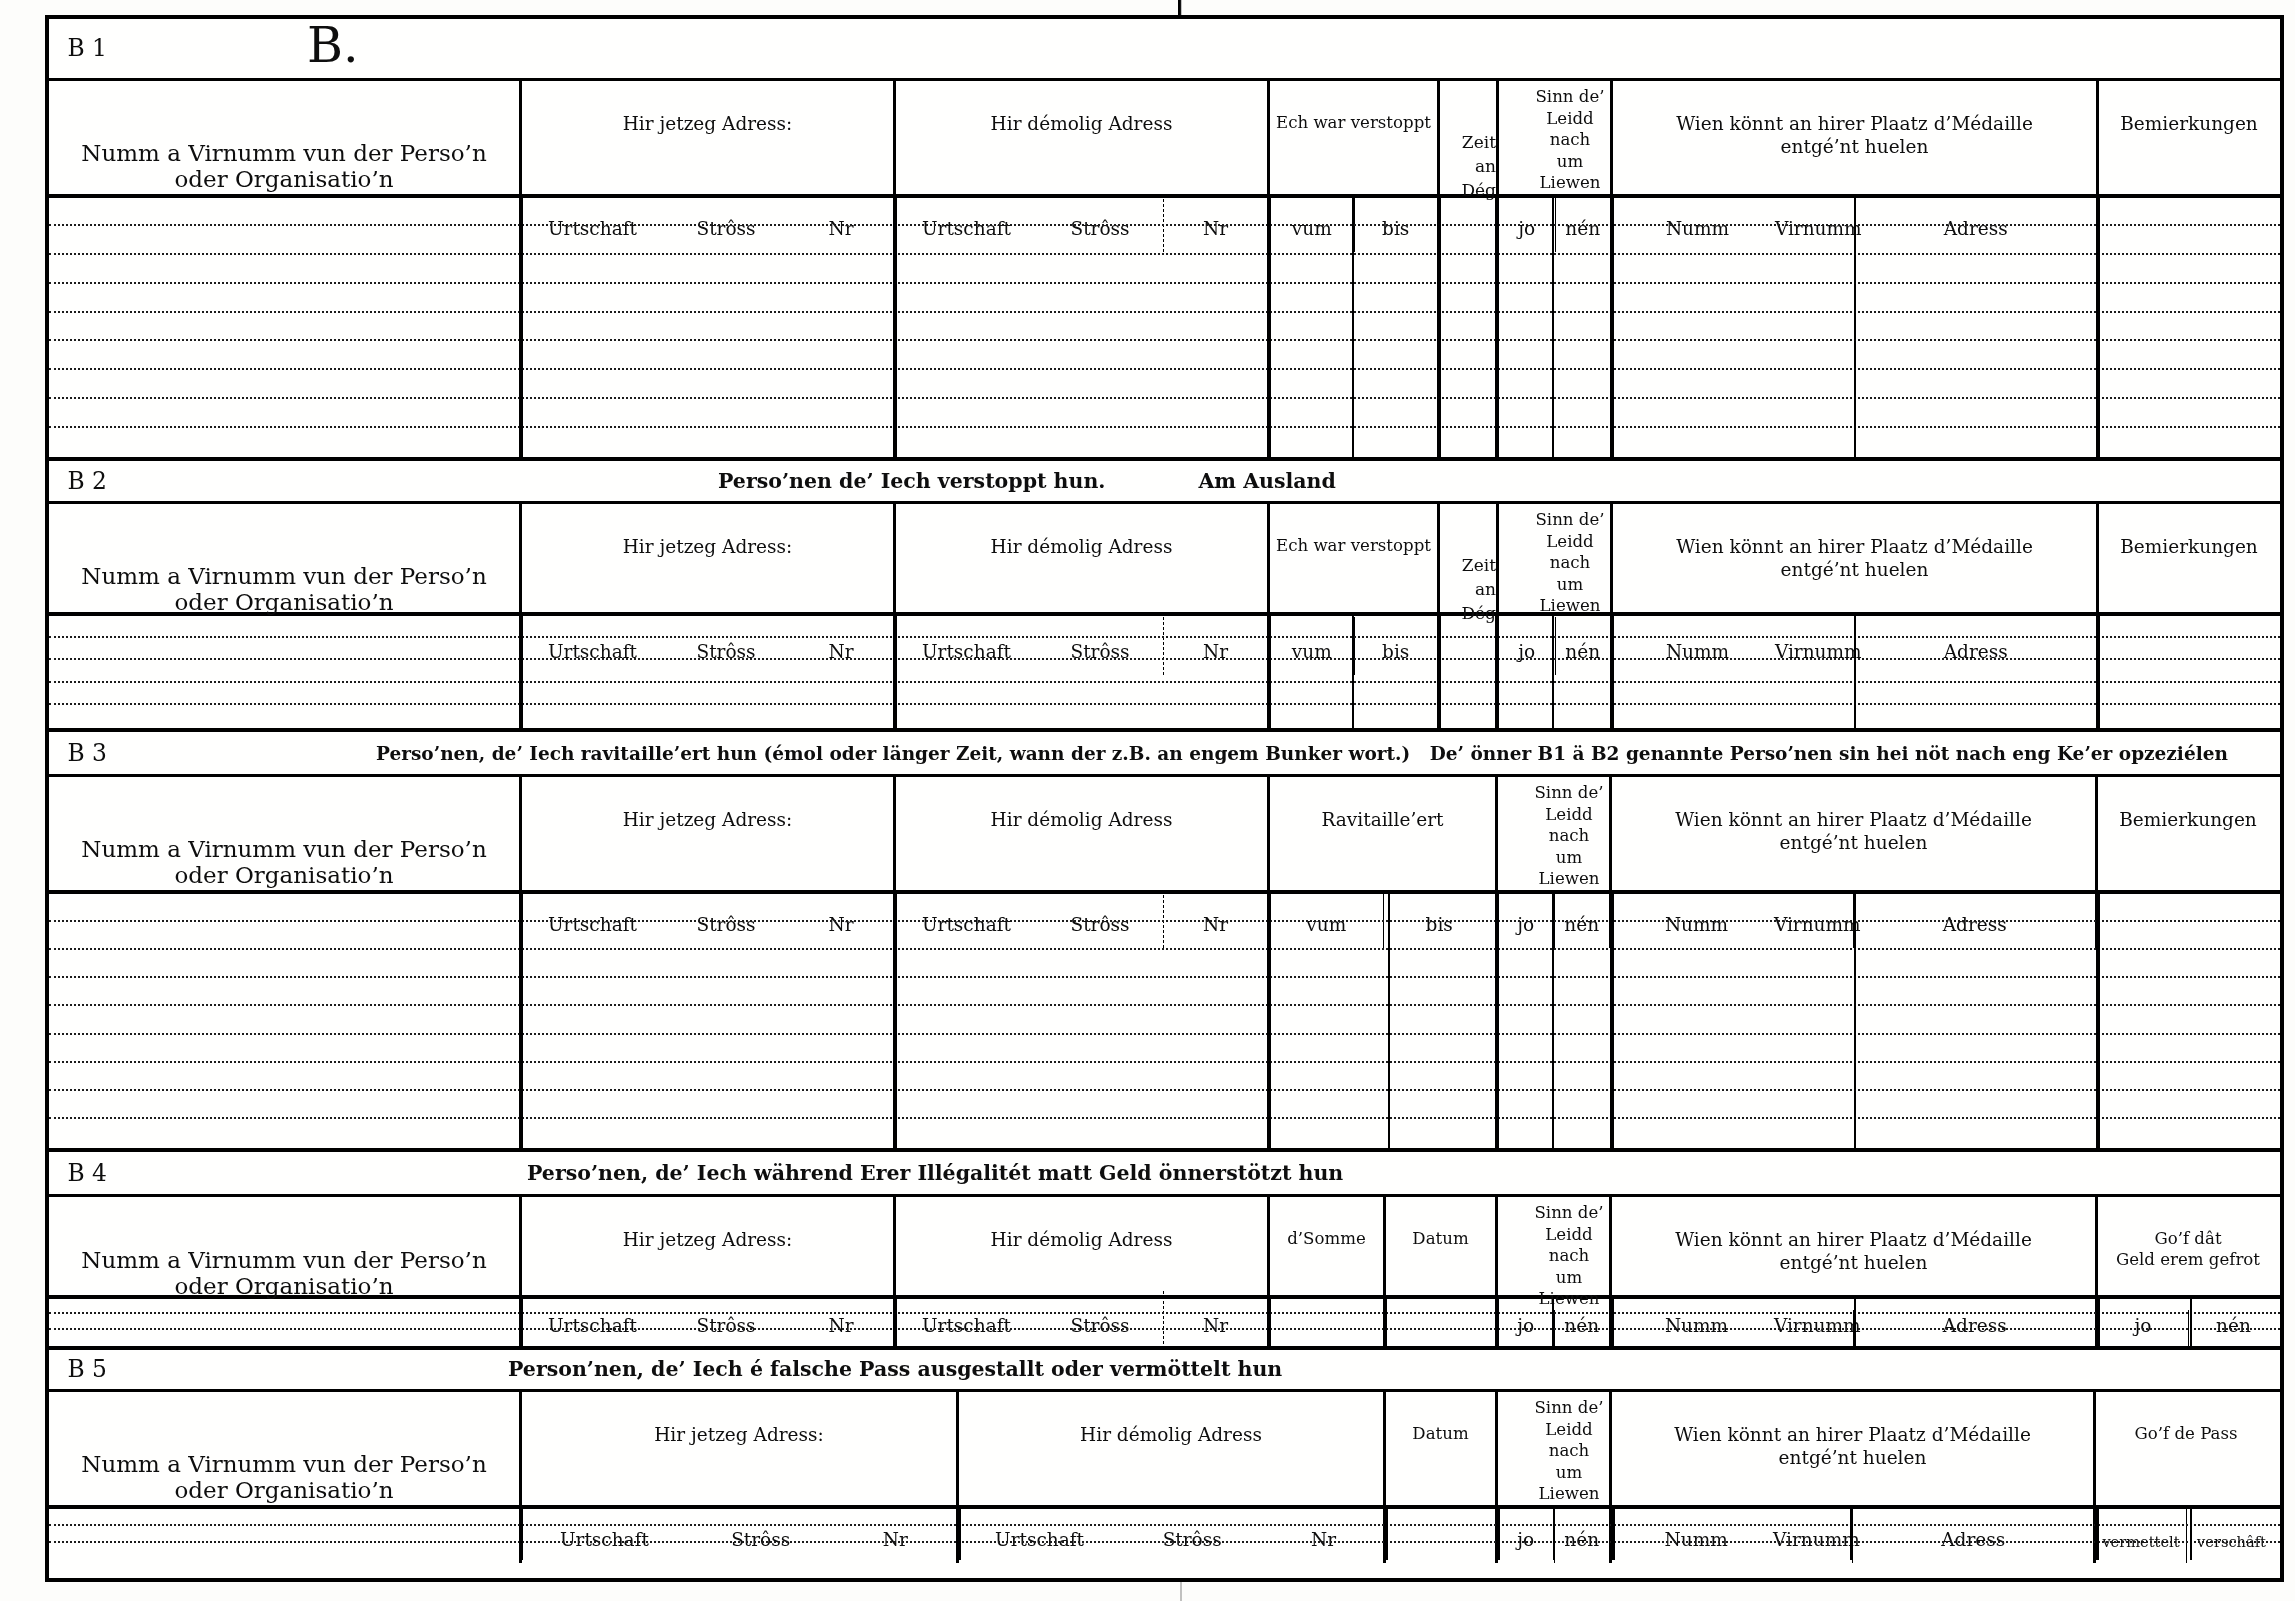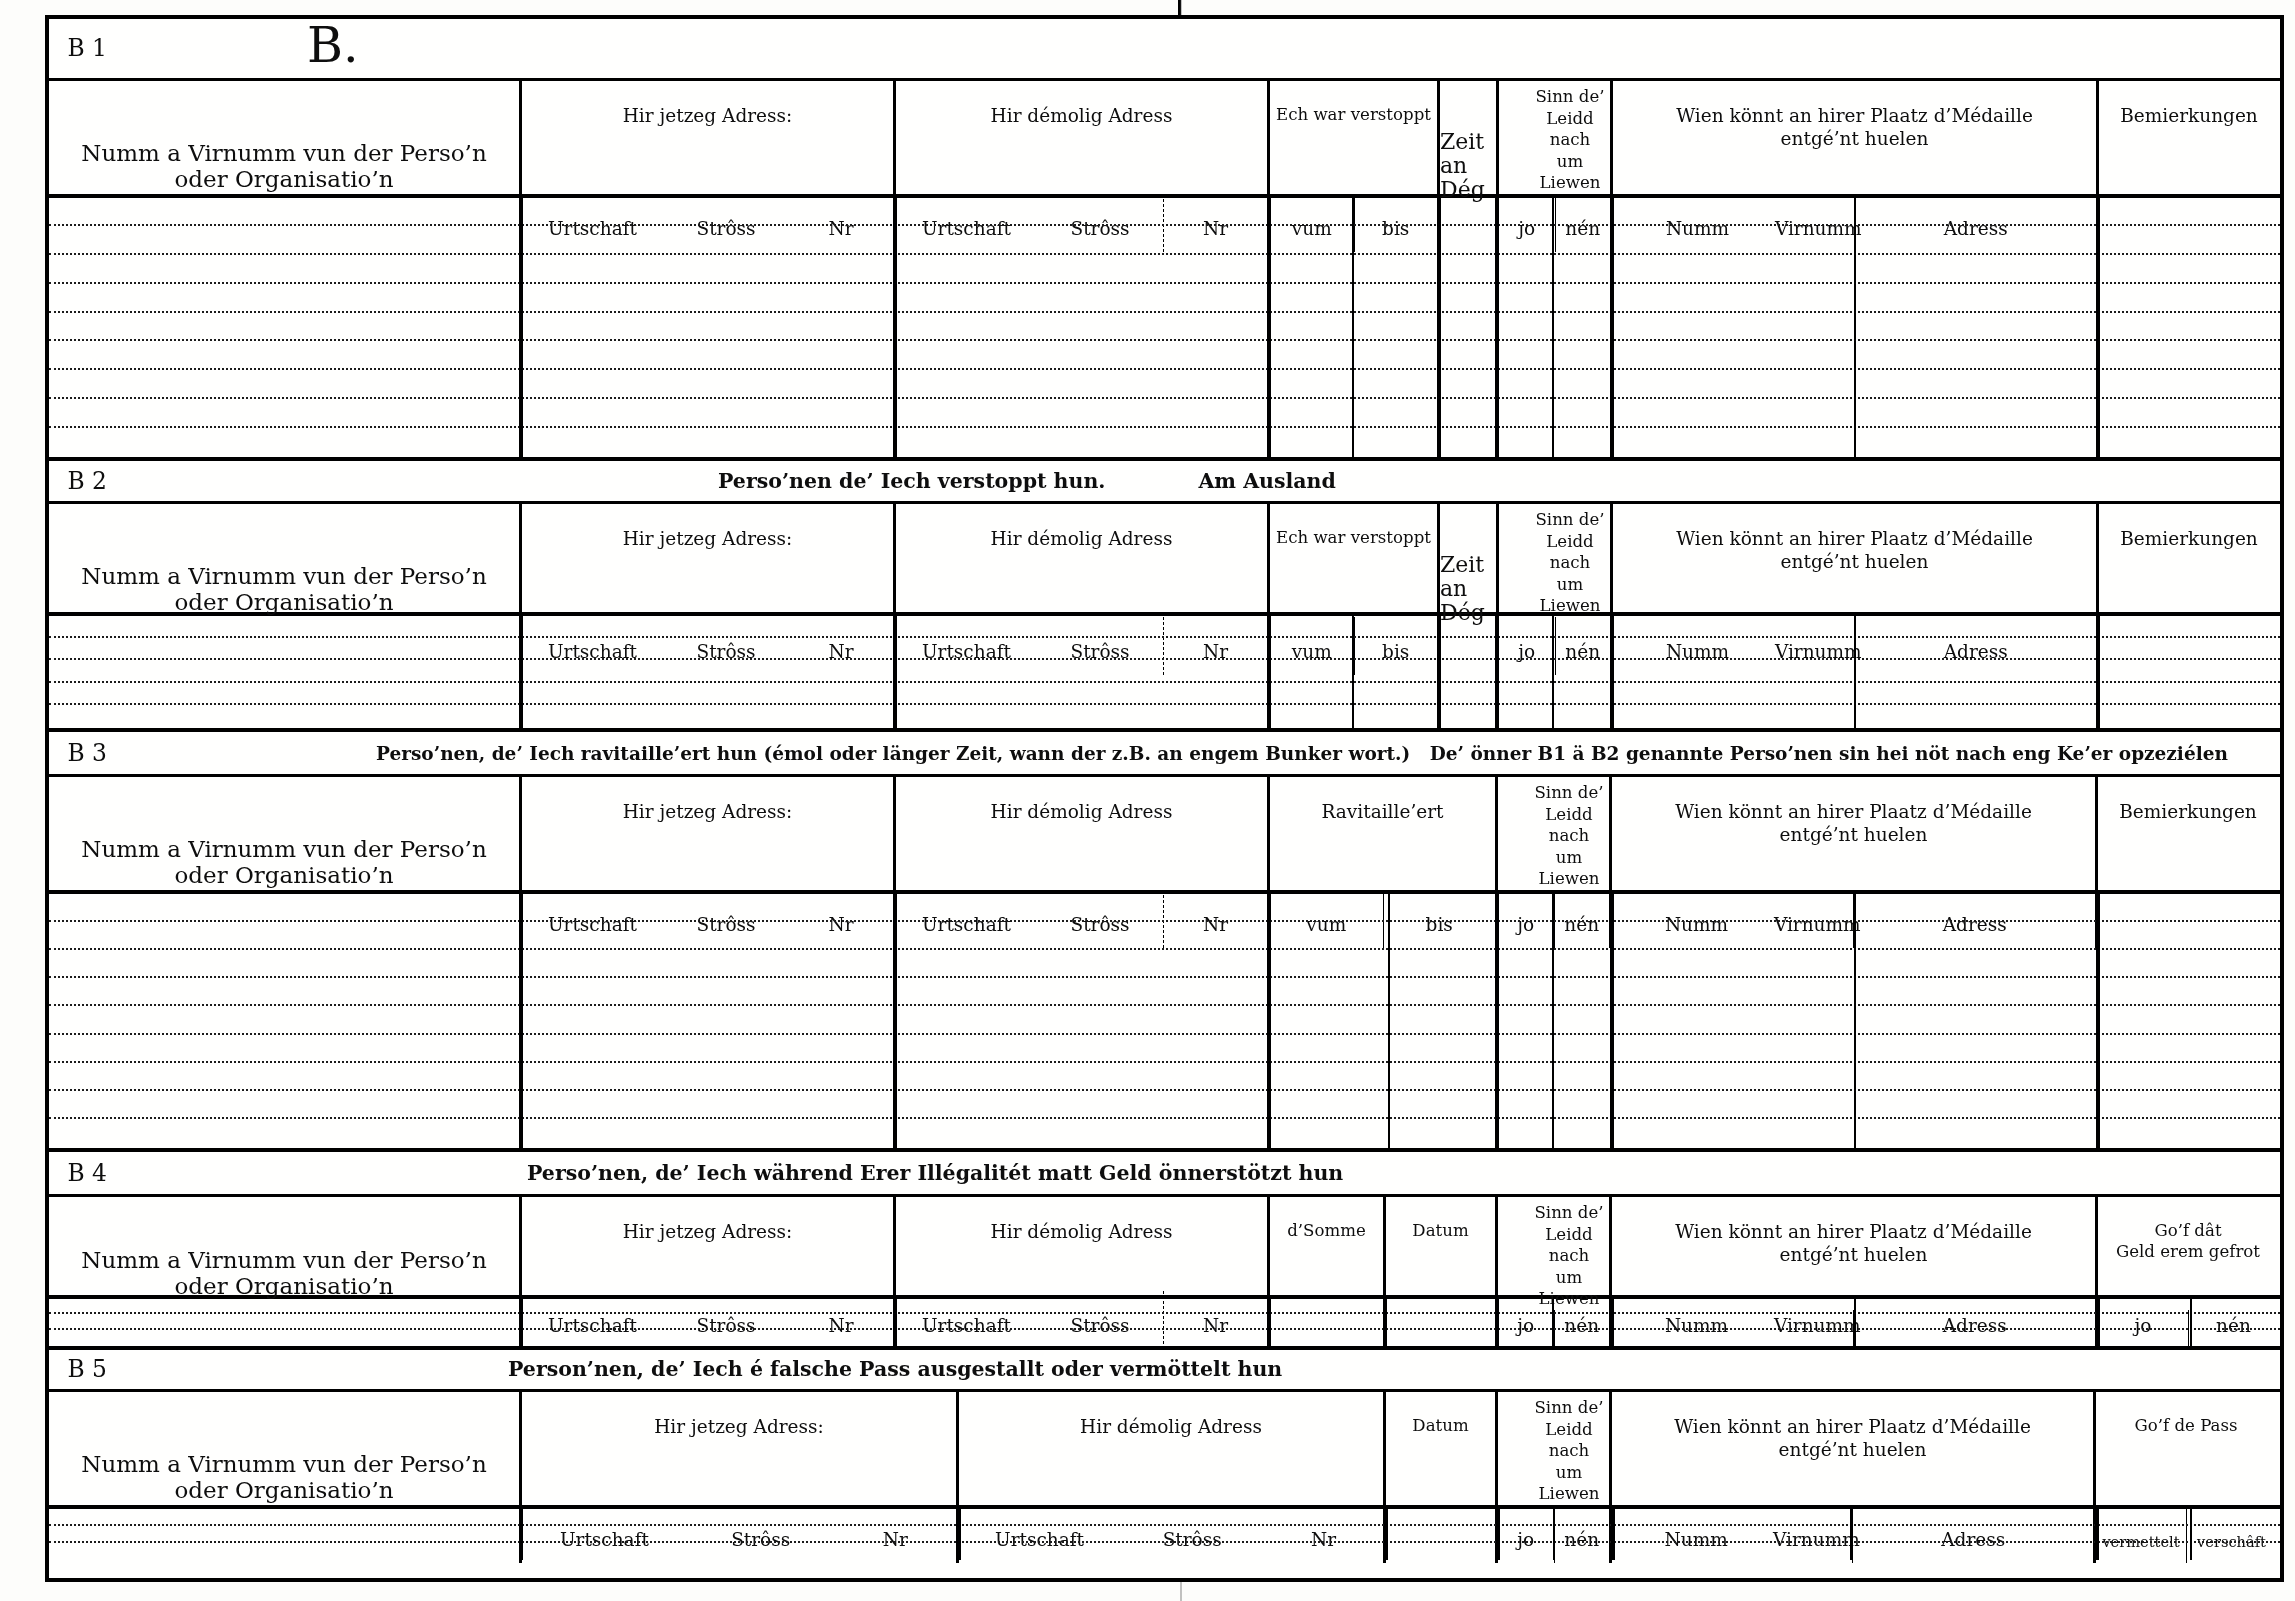--- a/index.html
+++ b/index.html
@@ -23,26 +23,26 @@
   .sec-header{display:grid;box-sizing:border-box;border-bottom:4.9px solid #000;}
   .g-b12{grid-template-columns:470px 374px 374px 170px 59px 114px 486px 183px;}
   .g-b3 {grid-template-columns:470px 374px 374px 228px 114px 486px 183px;}
   .g-b4 {grid-template-columns:470px 374px 374px 116px 112px 114px 486px 183px;}
   .g-b5 {grid-template-columns:470px 437px 427px 112px 114px 484px 183px;}
   .hcell{position:relative;display:flex;flex-direction:column;box-sizing:border-box;
          border-left:3.9px solid #000;min-width:0;}
   .hcell.first{border-left:none;}
   .hcenter{flex:1;display:flex;align-items:center;justify-content:center;
            font-size:23px;text-align:center;padding:0 9.8px;}
-  .hlabel{text-align:center;margin-top:23px;font-size:18.5px;line-height:23.4px;padding:0 5.9px;}
+  .hlabel{text-align:center;margin-top:31px;font-size:18.5px;line-height:23.4px;padding:0 5.9px;}
   .hlabel.sm{font-size:16.6px;line-height:21.5px;}
   .hlines{text-align:center;margin-top:5.9px;font-size:16.6px;line-height:21.5px;padding-left:31px;}
   .hlines span{display:block;}
   .hstack{flex:1;display:flex;flex-direction:column;justify-content:center;
-          text-align:left;font-size:22px;line-height:24.4px;}
+          text-align:right;font-size:17px;line-height:24.4px;}
   .hsub{margin-top:auto;display:grid;height:58px;font-size:18.5px;}
   .hsub span{display:flex;align-items:flex-end;justify-content:center;padding-bottom:12.7px;box-sizing:border-box;}
   .hsub.two{grid-template-columns:50% 50%;}
   .hsub.three{grid-template-columns:38% 34% 28%;}
   .hsub.wsub{grid-template-columns:35% 15% 50%;}
   .hsub.passsub{font-size:14.6px;grid-template-columns:50% 50%;}
   .divl{border-left:1.5px solid #000;text-align:right;}
   .divdash{border-left:1.5px dashed #000;}
   
   .sec-body{position:relative;flex:1;overflow:hidden;}

